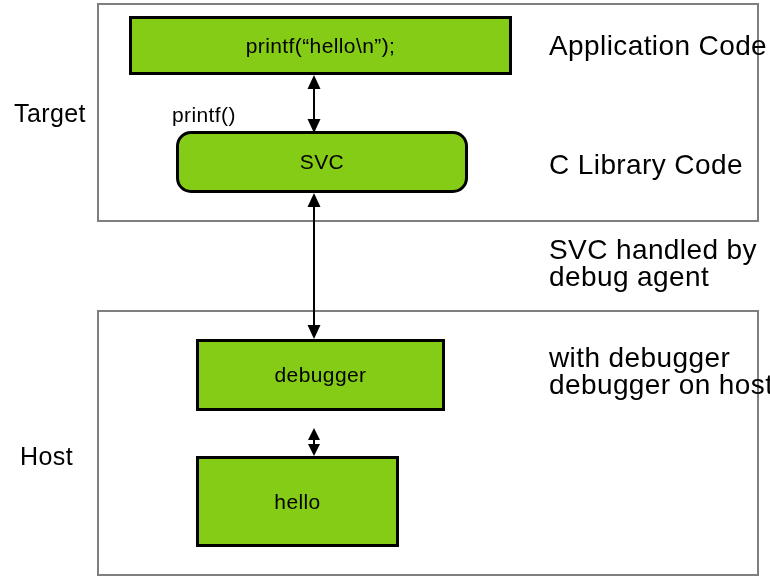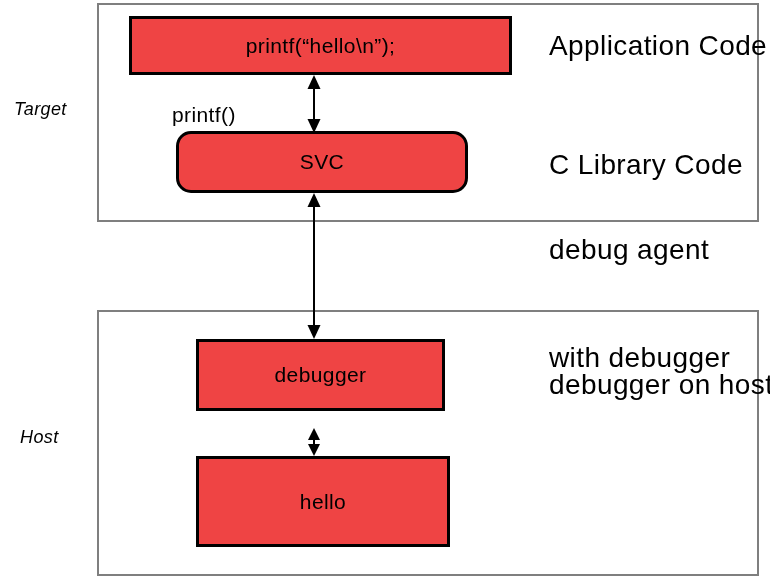--- a/index.html
+++ b/index.html
@@ -11,41 +11,41 @@
     color:var(--text,#000000);
     font-family:"Liberation Sans","DejaVu Sans",sans-serif;
     letter-spacing:0.4px;
   }
   .region {
     position:absolute; border:2px solid var(--region-border,#7f7f7f);
     background:transparent;
   }
   .node {
     position:absolute; border:3px solid var(--box-border,#000000);
-    background:#ef4444; display:flex; align-items:center; justify-content:center;
+    background:#84cc16; display:flex; align-items:center; justify-content:center;
     font-size:21px;
   }
-  .side-label { position:absolute; font-size:18px; white-space:nowrap;font-style:italic; }
+  .side-label { position:absolute; font-size:25px; white-space:nowrap; }
   .fn-label   { position:absolute; font-size:21px; white-space:nowrap; }
   .annotation { position:absolute; font-size:28px; line-height:27px; white-space:nowrap; }
   .arrow { position:absolute; width:16px; }
   .arrow svg { display:block; }
   .arrow line { stroke:var(--arrow,#000000); stroke-width:2; }
   .arrow polygon { fill:var(--arrow,#000000); }
 
   #region-target { left:97px;  top:3px;   width:662px; height:219px; }
   #region-host   { left:97px;  top:310px; width:662px; height:266px; }
 
   #node-printf   { left:129px; top:16px;  width:383px; height:59px; }
   #node-svc      { left:176px; top:131px; width:292px; height:62px;border-radius:15px; }
   #node-debugger { left:196px; top:339px; width:249px; height:72px; }
-  #node-hello    { left:196px; top:456px; width:254px; height:91px; }
+  #node-hello    { left:196px; top:456px; width:203px; height:91px; }
 
   #label-target    { left:14px;  top:99px;  }
-  #label-host      { left:20px;  top:427px; }
+  #label-host      { left:20px;  top:442px; }
   #label-printf-fn { left:172px; top:103px; }
 
   #ann-application-code { left:549px; top:32px;  }
   #ann-c-library-code   { left:549px; top:151px; }
   #ann-svc-handled      { left:549px; top:236px; }
   #ann-communication    { left:549px; top:344px; }
   #ann-text-displayed   { left:549px; top:469px; }
 
   #arrow-app-svc        { left:306px; top:75px;  height:58px;  }
   #arrow-svc-debugger   { left:306px; top:193px; height:146px; }
@@ -98,20 +98,21 @@
     </svg>
   </div>
 
   <div class="annotation" id="ann-application-code">
     <div>Application Code</div>
   </div>
   <div class="annotation" id="ann-c-library-code">
     <div>C Library Code</div>
   </div>
   <div class="annotation" id="ann-svc-handled">
+    <div>SVC handled by</div>
     <div>debug agent</div>
   </div>
   <div class="annotation" id="ann-communication">
     <div>with debugger</div>
     <div>debugger on host</div>
   </div>
 
 </div>
 
 </body></html>

